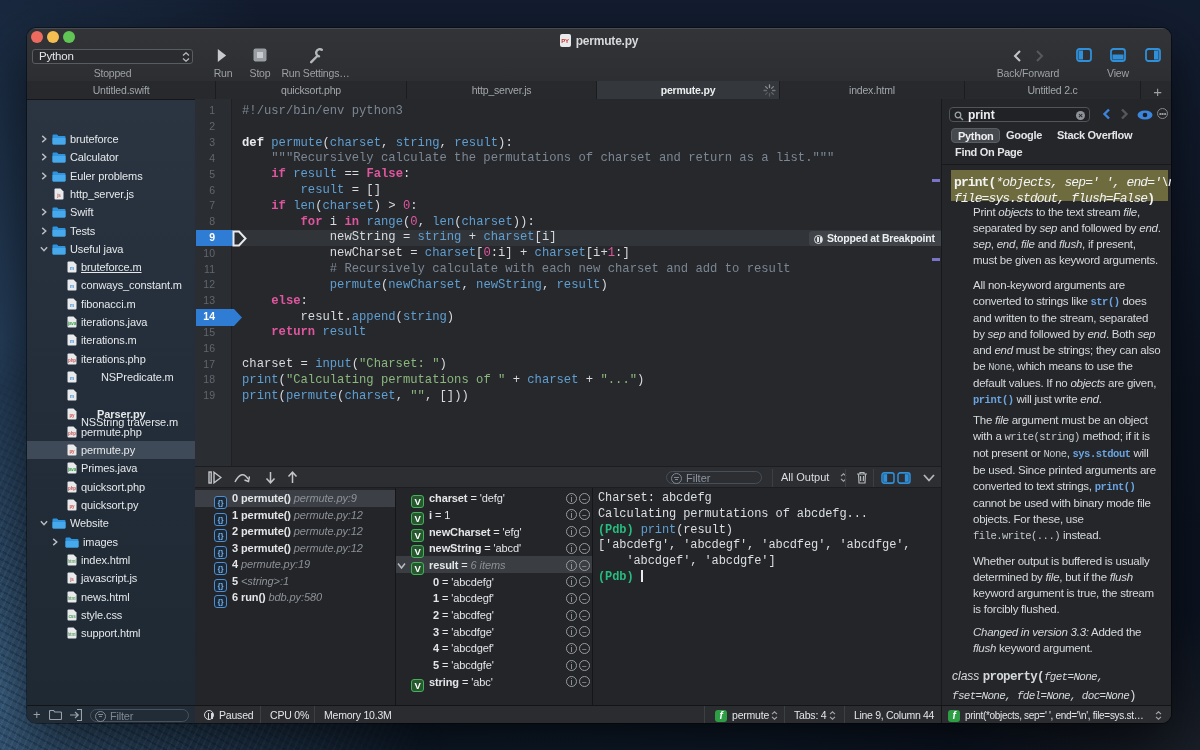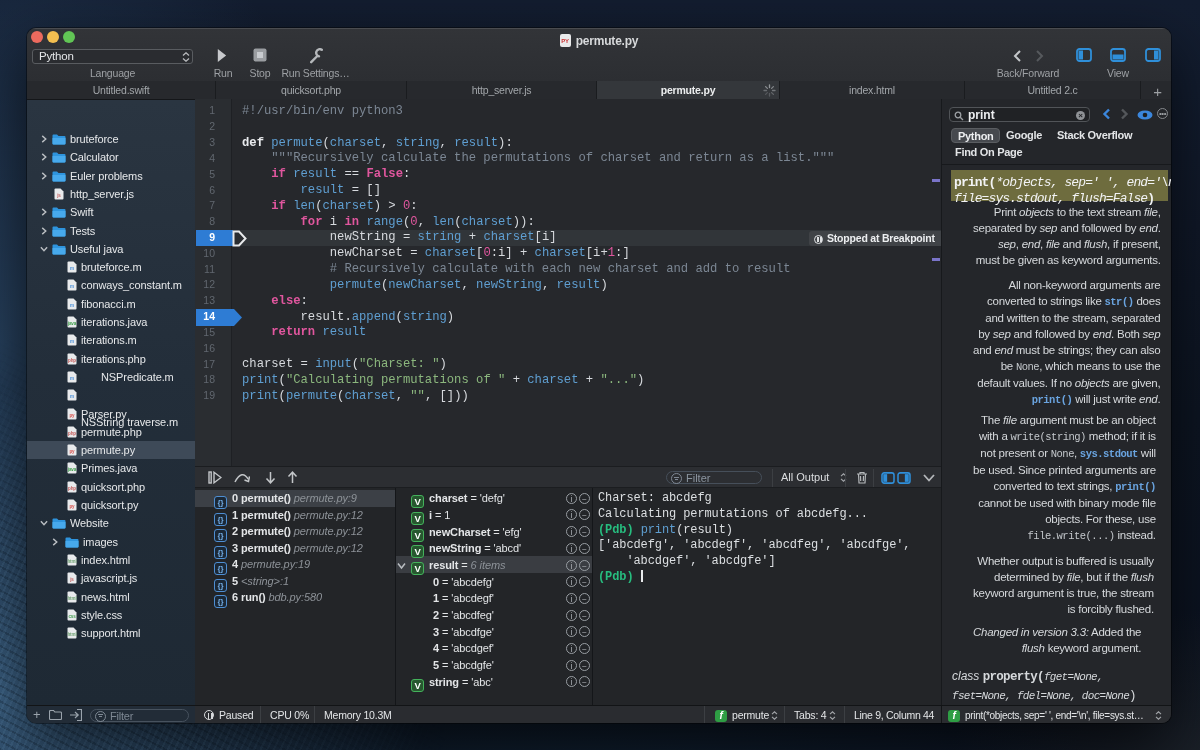--- a/index.html
+++ b/index.html
@@ -51,21 +51,21 @@
 .drow{position:absolute;height:16px;font-size:11px;letter-spacing:-0.1px;color:#e3e5e7;line-height:16px;white-space:nowrap;}
 .it{font-style:italic;color:#8d9298;font-weight:normal;}
 .bicon{display:inline-block;width:13px;height:13px;border-radius:3px;text-align:center;}
 .vic{border:1px solid #44b25b;color:#fff;background:#27572f;font-size:9.5px;font-weight:bold;line-height:12px;}
 .fic{border:1px solid #4e8ed2;color:#74aee6;background:#1b2836;font-size:8px;font-weight:bold;line-height:12px;letter-spacing:0px;}
 .io{position:absolute;width:11px;height:11px;border:1px solid #989da2;border-radius:50%;color:#aaaeb3;font-size:8.5px;line-height:10px;text-align:center;}
 .mono{font-family:"Liberation Mono",monospace;}
 .g{color:#27bd7f;font-weight:bold;}
 
 .rp{position:absolute;left:914px;top:71px;width:230px;height:606px;background:#24262a;border-left:1px solid #17191c;}
-.doc{font-size:11.5px;color:#d6d9dc;line-height:16px;white-space:nowrap;letter-spacing:-0.25px;text-align:right;}
+.doc{font-size:11.5px;color:#d6d9dc;line-height:16px;white-space:nowrap;letter-spacing:-0.25px;}
 .doc i{color:#d6d9dc;}
 .mlink{font-family:"Liberation Mono",monospace;color:#6aa4e0;font-weight:bold;font-size:10.5px;letter-spacing:-0.5px;}
 .mgray{font-family:"Liberation Mono",monospace;color:#c3c7cb;font-size:10.5px;letter-spacing:-0.5px;}
 
 .status{position:absolute;left:0;top:677px;width:100%;height:18px;background:#2a2c30;border-top:1px solid #121416;font-size:10.5px;letter-spacing:-0.2px;color:#c9ccd0;}
 .ssep{position:absolute;top:0;width:1px;height:18px;background:#3c3f43;}
 .fpill{position:absolute;border:1px solid #464f5a;border-radius:8px;color:#8b95a0;font-size:11px;}
 .fico{display:inline-block;width:11px;height:11px;border:1px solid #7f8894;border-radius:50%;vertical-align:-2px;}
 .gf{display:inline-block;width:12px;height:12px;border-radius:3px;background:#2e9e44;color:#fff;font-size:10px;font-style:italic;font-weight:bold;text-align:center;line-height:12px;}
 </style></head><body>
@@ -81,21 +81,21 @@
 <div class="top"></div>
 <div class="tl" style="left:4px;background:#ed6a5e;"></div>
 <div class="tl" style="left:20px;background:#f4bf50;"></div>
 <div class="tl" style="left:36px;background:#61c555;"></div>
 <div class="title"><span style="display:inline-block;width:11px;height:13px;background:#e9eaeb;border-radius:2px;position:relative;top:2px;margin-right:5px;"><span style="position:absolute;left:1.5px;top:4px;font-size:6px;font-weight:bold;color:#c33;font-style:normal;">PY</span></span>permute.py</div>
 
 <div class="dd">Python</div>
 <svg class="abs" style="left:155px;top:24px;" width="8" height="10" viewBox="0 0 8 10">
       <path d="M1 3.5 L4 0.8 L7 3.5 M1 6.5 L4 9.2 L7 6.5" stroke="#b8babd" stroke-width="1.3" fill="none"></path>
     </svg>
-<div class="lbl" style="left:5px;top:39px;width:161px;">Language</div>
+<div class="lbl" style="left:5px;top:39px;width:161px;">Stopped</div>
 <svg class="icnbtn" style="left:188px;" width="15" height="15" viewBox="0 0 15 15">
       <path d="M3 1 L12 8 L3 15 Z" transform="scale(0.93)" fill="#c7c9cc"></path>
     </svg>
 <div class="lbl" style="left:176px;top:39px;width:40px;">Run</div>
 <svg class="icnbtn" style="left:226px;" width="14" height="14" viewBox="0 0 14 14">
       <rect x="0.5" y="0.5" width="13" height="13" rx="2" fill="#9a9da1"></rect>
       <rect x="4" y="4" width="6" height="6" fill="#c9ccd0"></rect>
     </svg>
 <div class="lbl" style="left:213px;top:39px;width:40px;">Stop</div>
 <svg class="icnbtn" style="left:281px;" width="16" height="16" viewBox="0 0 16 16">
@@ -211,21 +211,21 @@
           <path d="M0.5 1.5 Q0.5 0.5 1.5 0.5 L5 0.5 L6.5 2 L12.5 2 Q13.5 2 13.5 3 L13.5 9.5 Q13.5 10.5 12.5 10.5 L1.5 10.5 Q0.5 10.5 0.5 9.5 Z" fill="#2e94dd"></path>
           <path d="M0.5 4 L13.5 4 L13.5 9.5 Q13.5 10.5 12.5 10.5 L1.5 10.5 Q0.5 10.5 0.5 9.5 Z" fill="#47a9ec"></path>
         </svg>
         <span class="ftext" style="left:43px;">Useful java</span>
       </div>
 <div class="sbrow" style="top:158.1px;">
         <svg style="position:absolute;left:40px;top:3px;" width="10" height="12" viewBox="0 0 10 12">
           <path d="M0.5 1.5 Q0.5 0.5 1.5 0.5 L6.5 0.5 L9.5 3.5 L9.5 10.5 Q9.5 11.5 8.5 11.5 L1.5 11.5 Q0.5 11.5 0.5 10.5 Z" fill="#e8eaec"></path>
           <text x="5" y="9" font-size="4.5" font-weight="bold" fill="#4a90d9" text-anchor="middle" font-family="Liberation Sans">m</text>
         </svg>
-        <span class="ftext" style="left:54px;">bruteforce.m</span>
+        <span class="ftext" style="left:54px;text-decoration:underline;">bruteforce.m</span>
       </div>
 <div class="sbrow" style="top:176.4px;">
         <svg style="position:absolute;left:40px;top:3px;" width="10" height="12" viewBox="0 0 10 12">
           <path d="M0.5 1.5 Q0.5 0.5 1.5 0.5 L6.5 0.5 L9.5 3.5 L9.5 10.5 Q9.5 11.5 8.5 11.5 L1.5 11.5 Q0.5 11.5 0.5 10.5 Z" fill="#e8eaec"></path>
           <text x="5" y="9" font-size="4.5" font-weight="bold" fill="#4a90d9" text-anchor="middle" font-family="Liberation Sans">m</text>
         </svg>
         <span class="ftext" style="left:54px;">conways_constant.m</span>
       </div>
 <div class="sbrow" style="top:194.7px;">
         <svg style="position:absolute;left:40px;top:3px;" width="10" height="12" viewBox="0 0 10 12">
@@ -267,21 +267,21 @@
           <path d="M0.5 1.5 Q0.5 0.5 1.5 0.5 L6.5 0.5 L9.5 3.5 L9.5 10.5 Q9.5 11.5 8.5 11.5 L1.5 11.5 Q0.5 11.5 0.5 10.5 Z" fill="#e8eaec"></path>
           <text x="5" y="9" font-size="4.5" font-weight="bold" fill="#4a90d9" text-anchor="middle" font-family="Liberation Sans">m</text>
         </svg>
         <span class="ftext" style="left:54px;margin-top:27px;">NSString traverse.m</span>
       </div>
 <div class="sbrow" style="top:304.5px;">
         <svg style="position:absolute;left:40px;top:3px;" width="10" height="12" viewBox="0 0 10 12">
           <path d="M0.5 1.5 Q0.5 0.5 1.5 0.5 L6.5 0.5 L9.5 3.5 L9.5 10.5 Q9.5 11.5 8.5 11.5 L1.5 11.5 Q0.5 11.5 0.5 10.5 Z" fill="#e8eaec"></path>
           <text x="5" y="9" font-size="4.5" font-weight="bold" fill="#d9534f" text-anchor="middle" font-family="Liberation Sans">py</text>
         </svg>
-        <span class="ftext" style="left:54px;">Parser.py</span>
+        <span class="ftext" style="left:70px;font-weight:bold;">Parser.py</span>
       </div>
 <div class="sbrow" style="top:322.8px;">
         <svg style="position:absolute;left:40px;top:3px;" width="10" height="12" viewBox="0 0 10 12">
           <path d="M0.5 1.5 Q0.5 0.5 1.5 0.5 L6.5 0.5 L9.5 3.5 L9.5 10.5 Q9.5 11.5 8.5 11.5 L1.5 11.5 Q0.5 11.5 0.5 10.5 Z" fill="#e8eaec"></path>
           <text x="5" y="9" font-size="4.5" font-weight="bold" fill="#c45b5b" text-anchor="middle" font-family="Liberation Sans">php</text>
         </svg>
         <span class="ftext" style="left:54px;">permute.php</span>
       </div>
 <div class="sbrow sel" style="top:341.1px;">
         <svg style="position:absolute;left:40px;top:3px;" width="10" height="12" viewBox="0 0 10 12">

